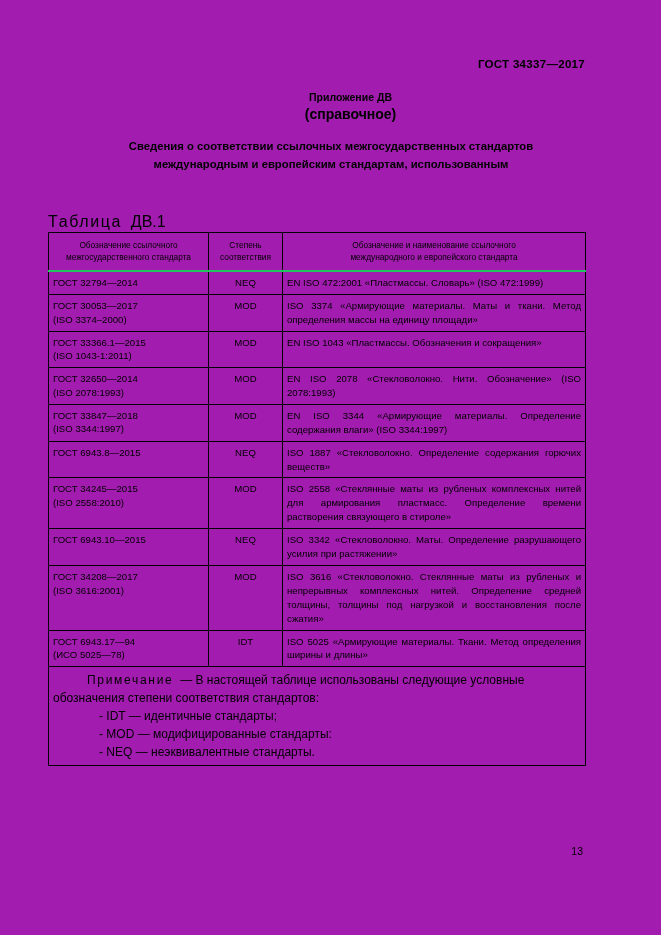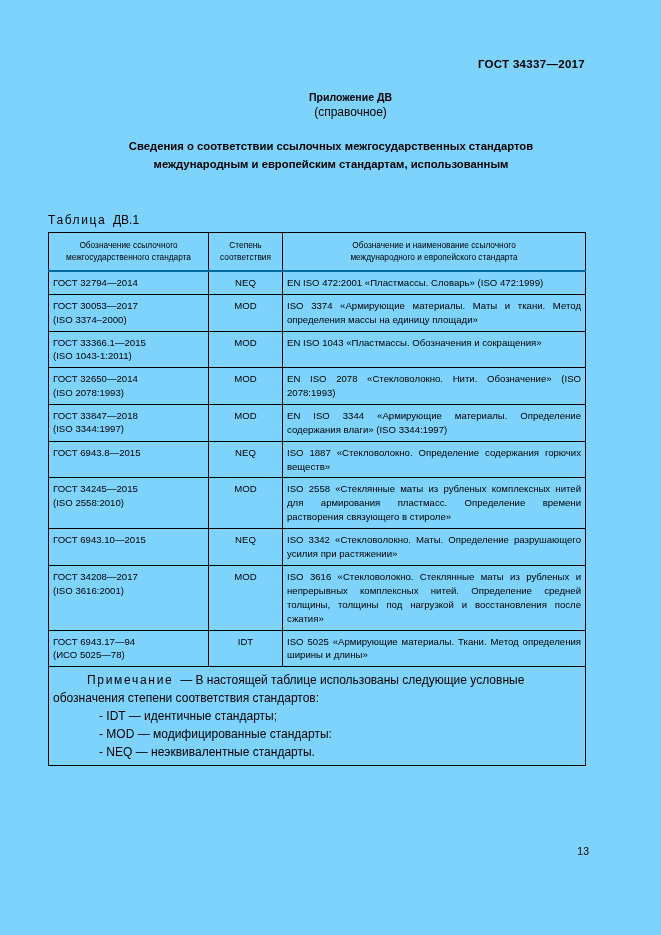--- a/index.html
+++ b/index.html
@@ -12,21 +12,21 @@
     height: 935px;
     position: relative;
     font-family: "Liberation Sans", sans-serif;
     color: #000000;
     overflow: hidden;
   }
 
   .page {
     position: absolute;
     inset: 0;
-    background: #7dd3fc;
+    background: #a21caf;
   }
 
   
   .doc-header {
     position: absolute;
     top: 58px;
     right: 76px;
     font-size: 11.5px;
     font-weight: bold;
     letter-spacing: 0.3px;
@@ -41,43 +41,43 @@
     right: 0;
     text-align: center;
     line-height: 1.32;
     padding-left: 40px;
   }
   .annex-name {
     font-size: 10.5px;
     font-weight: bold;
   }
   .annex-kind {
-    font-size: 12px;
-    font-weight: normal;
+    font-size: 14px;
+    font-weight: bold;
   }
 
   
   .annex-title {
     position: absolute;
     top: 137px;
     left: 66px;
     width: 530px;
     text-align: center;
     font-size: 11.3px;
     font-weight: bold;
     line-height: 1.62;
   }
   .annex-title div { white-space: nowrap; }
 
   
   .table-caption {
     position: absolute;
     top: 213px;
     left: 48px;
-    font-size: 12px;
+    font-size: 16px;
     letter-spacing: 1.6px;
   }
   .table-caption .num { letter-spacing: 0px; }
 
   
   .std-table {
     position: absolute;
     top: 232px;
     left: 48px;
     width: 537px;
@@ -95,21 +95,21 @@
   col.c2 { width: 74px; }
   col.c3 { width: 303px; }
 
   
   .hdr td {
     text-align: center;
     vertical-align: middle;
     font-size: 8.3px;
     line-height: 1.45;
     padding: 6px 6px 7px 6px;
-    border-bottom: 2px solid #0369a1;
+    border-bottom: 2px solid #22c55e;
   }
 
   
   .col-a {
     padding: 5px 4px 5px 7px;
     line-height: 1.42;
     white-space: pre-line;
   }
   .col-b {
     text-align: center;
@@ -142,21 +142,21 @@
     list-style: none;
   }
   .note-list li {
     padding-left: 46px;
   }
 
   
   .page-number {
     position: absolute;
     top: 845px;
-    right: 72px;
+    right: 78px;
     font-size: 10.5px;
   }
 </style>
 </head>
 <body>
 
 <div class="page">
 
   <div class="doc-header">ГОСТ 34337—2017</div>
 

